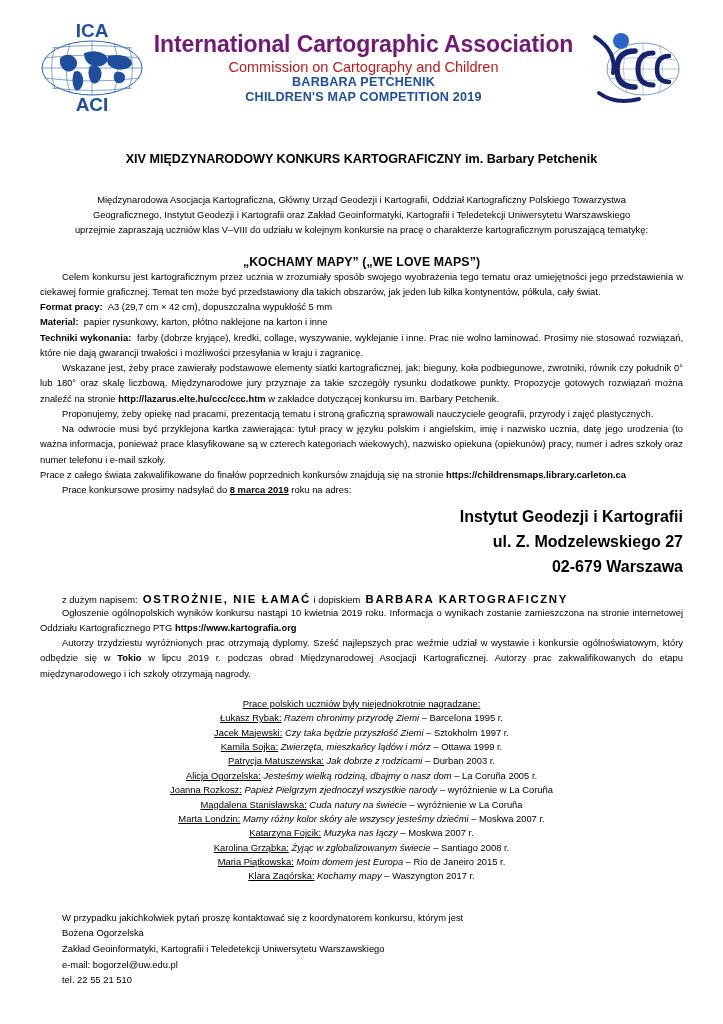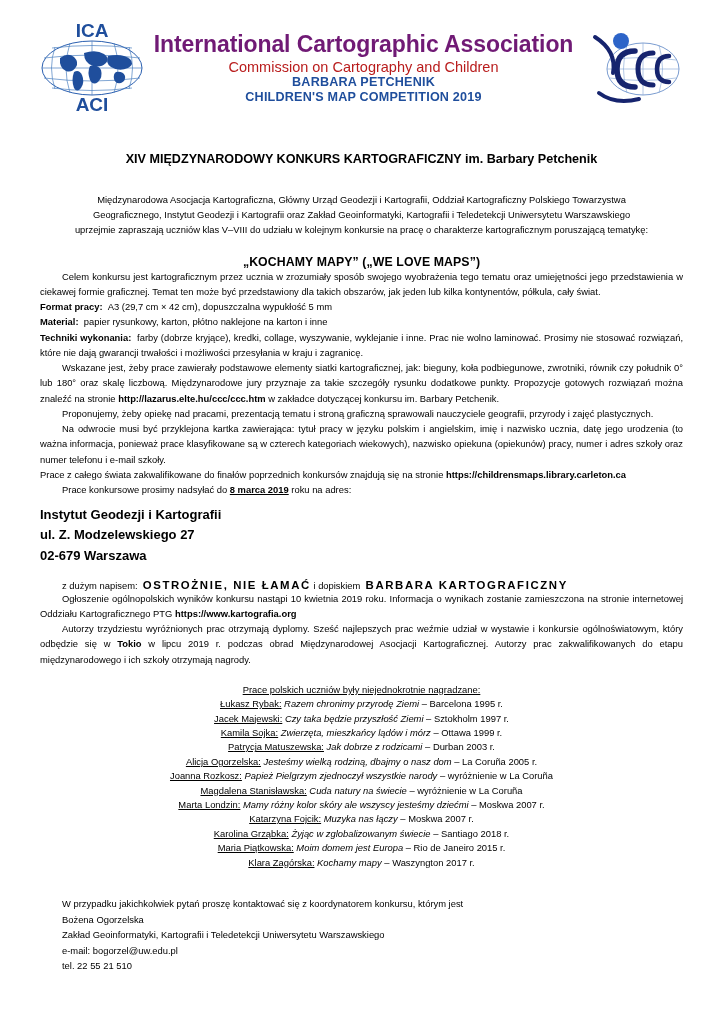--- a/index.html
+++ b/index.html
@@ -106,22 +106,22 @@
 
   .lbl {
     font-weight: bold;
   }
   .bold { font-weight: bold; }
   .ital { font-style: italic; }
   .und  { text-decoration: underline; }
 
   
   .address {
-    text-align: left;
-    font-size: 13px;
+    text-align: right;
+    font-size: 16px;
     font-weight: bold;
     line-height: 1.55;
     margin-top: 8px;
   }
   .caution {
     font-size: 9.4px;
     margin-top: 13px;
     padding-left: 22px;
   }
   .caution .big {
@@ -262,21 +262,21 @@
     <div id="awards-rows">
         <div class="award-row"><span class="und">Łukasz Rybak:</span><span class="ital"> Razem chronimy przyrodę Ziemi </span><span>– Barcelona 1995 r.</span></div>
         <div class="award-row"><span class="und">Jacek Majewski:</span><span class="ital"> Czy taka będzie przyszłość Ziemi </span><span>– Sztokholm 1997 r.</span></div>
         <div class="award-row"><span class="und">Kamila Sojka:</span><span class="ital"> Zwierzęta, mieszkańcy lądów i mórz </span><span>– Ottawa 1999 r.</span></div>
         <div class="award-row"><span class="und">Patrycja Matuszewska:</span><span class="ital"> Jak dobrze z rodzicami </span><span>– Durban 2003 r.</span></div>
         <div class="award-row"><span class="und">Alicja Ogorzelska:</span><span class="ital"> Jesteśmy wielką rodziną, dbajmy o nasz dom </span><span>– La Coruña 2005 r.</span></div>
         <div class="award-row"><span class="und">Joanna Rozkosz:</span><span class="ital"> Papież Pielgrzym zjednoczył wszystkie narody </span><span>– wyróżnienie w La Coruña</span></div>
         <div class="award-row"><span class="und">Magdalena Stanisławska:</span><span class="ital"> Cuda natury na świecie </span><span>– wyróżnienie w La Coruña</span></div>
         <div class="award-row"><span class="und">Marta Londzin:</span><span class="ital"> Mamy różny kolor skóry ale wszyscy jesteśmy dziećmi </span><span>– Moskwa 2007 r.</span></div>
         <div class="award-row"><span class="und">Katarzyna Fojcik:</span><span class="ital"> Muzyka nas łączy </span><span>– Moskwa 2007 r.</span></div>
-        <div class="award-row"><span class="und">Karolina Grząbka:</span><span class="ital"> Żyjąc w zglobalizowanym świecie </span><span>– Santiago 2018 r.</span></div>
+        <div class="award-row"><span class="und">Karolina Grząbka:</span><span class="ital"> Żyjąc w zglobalizowanym świecie </span><span>– Santiago 2008 r.</span></div>
         <div class="award-row"><span class="und">Maria Piątkowska:</span><span class="ital"> Moim domem jest Europa </span><span>– Rio de Janeiro 2015 r.</span></div>
         <div class="award-row"><span class="und">Klara Zagórska:</span><span class="ital"> Kochamy mapy </span><span>– Waszyngton 2017 r.</span></div>
       </div>
   </div>
 
   <div class="footer">
     <div>W przypadku jakichkolwiek pytań proszę kontaktować się z koordynatorem konkursu, którym jest</div>
     <div>Bożena Ogorzelska</div>
     <div>Zakład Geoinformatyki, Kartografii i Teledetekcji Uniwersytetu Warszawskiego</div>
     <div>e-mail: bogorzel@uw.edu.pl</div>

